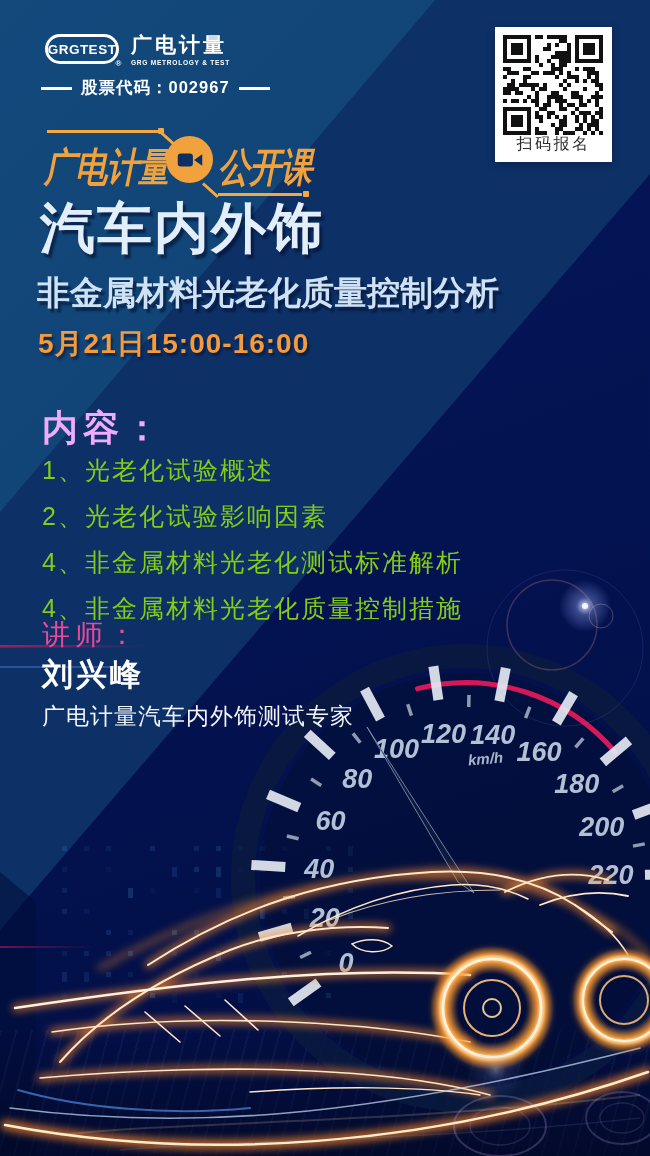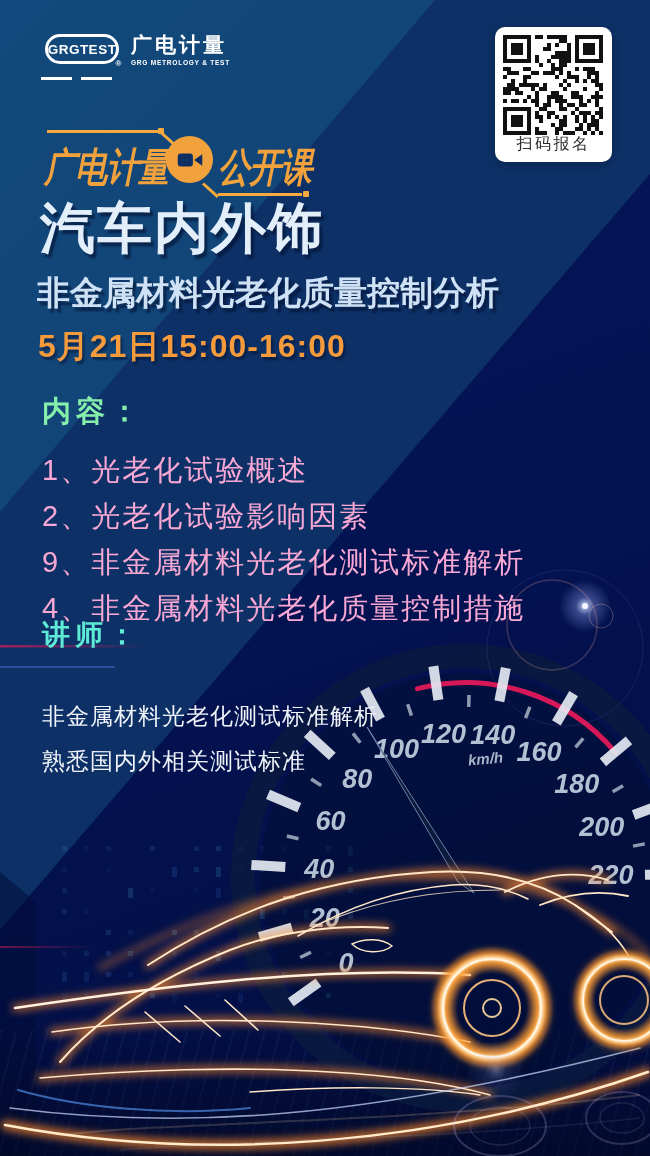--- a/index.html
+++ b/index.html
@@ -45,21 +45,21 @@
   .logo-reg{position:absolute;right:-6px;bottom:-7px;font-size:8px;color:#fff;}
   .brand{margin-left:12px;}
   .brand-cn{color:#fff;font-weight:bold;font-size:21px;letter-spacing:3px;line-height:22px;}
   .brand-en{color:#fff;font-size:6.6px;letter-spacing:.72px;margin-top:3px;font-weight:bold;}
   .stock-row{position:absolute;left:41px;top:77px;z-index:5;display:flex;align-items:center;gap:9px;}
   .stock-line{width:31px;height:3px;background:#fff;}
   .stock-text{color:#fff;font-weight:bold;font-size:16.5px;letter-spacing:1px;}
   
   .qr-card{
     position:absolute;left:495px;top:27px;width:117px;height:135px;z-index:5;
-    background:#fff;border-radius:10px;box-shadow:0 2px 8px rgba(0,0,0,.25);
+    background:#fff;border-radius:0;box-shadow:0 2px 8px rgba(0,0,0,.25);
   }
   .qr-svg{position:absolute;left:8px;top:8px;}
   .qr-caption{
     position:absolute;left:0;right:0;bottom:7px;text-align:center;
     color:#2e2e2e;font-size:16px;letter-spacing:2.5px;
   }
   
   .banner{position:absolute;left:0;top:0;z-index:5;width:650px;height:230px;pointer-events:none;}
   .bn-line{position:absolute;background:#f5a93f;height:3px;}
   .bn-dot{position:absolute;width:6px;height:6px;background:#f5a93f;border-radius:1px;}
@@ -75,29 +75,29 @@
   
   .title1{
     position:absolute;left:40px;top:192px;z-index:5;color:#e3eefb;font-weight:900;font-size:55px;
     letter-spacing:2px;text-shadow:3px 4px 2px rgba(3,16,48,.6);white-space:nowrap;
   }
   .title2{
     position:absolute;left:37px;top:271px;z-index:5;color:#cfe2f5;font-weight:900;font-size:33px;
     letter-spacing:0px;text-shadow:3px 4px 2px rgba(3,16,48,.6);white-space:nowrap;
   }
   .datetime{
-    position:absolute;left:38px;top:325px;z-index:5;color:#f59b3c;font-weight:900;font-size:32px;
+    position:absolute;left:38px;top:325px;z-index:5;color:#f59b3c;font-weight:900;font-size:28px;
     letter-spacing:1px;text-shadow:2px 3px 2px rgba(3,16,48,.5);white-space:nowrap;
   }
   
-  .content-head{position:absolute;left:42px;top:392px;z-index:5;color:#86efac;font-weight:bold;font-size:29px;letter-spacing:5px;}
+  .content-head{position:absolute;left:42px;top:404px;z-index:5;color:#f0abfc;font-weight:bold;font-size:36px;letter-spacing:5px;}
   .content-list{position:absolute;left:42px;top:447px;z-index:5;}
-  .content-item{color:#f9a8d4;font-size:29px;letter-spacing:2px;line-height:46px;white-space:nowrap;}
-  
-  .lect-head{position:absolute;left:42px;top:616px;z-index:5;color:#5eead4;font-weight:bold;font-size:28px;letter-spacing:5px;}
+  .content-item{color:#84cc16;font-size:25px;letter-spacing:2px;line-height:46px;white-space:nowrap;}
+  
+  .lect-head{position:absolute;left:42px;top:616px;z-index:5;color:#ec4899;font-weight:normal;font-size:28px;letter-spacing:5px;}
   .lect-name{position:absolute;left:42px;top:654px;z-index:5;color:#fff;font-weight:900;font-size:31px;letter-spacing:3px;}
   .lect-bio{position:absolute;left:42px;top:694px;z-index:5;}
   .bio-item{color:#f0f4fa;font-size:23px;letter-spacing:1px;line-height:45px;white-space:nowrap;}
   
   .gauge-unit{
     position:absolute;left:468px;top:750px;z-index:3;color:#b9c6d8;font-size:15px;
     font-style:italic;font-weight:bold;transform:rotate(-5deg);opacity:.9;
   }
 </style>
 </head>
@@ -328,20 +328,21 @@
       <span>GRGTEST</span>
       <span class="logo-reg">®</span>
     </div>
     <div class="brand">
       <div class="brand-cn">广电计量</div>
       <div class="brand-en">GRG METROLOGY &amp; TEST</div>
     </div>
   </div>
   <div class="stock-row">
     <div class="stock-line"></div>
+    <div class="stock-text">股票代码：002967</div>
     <div class="stock-line"></div>
   </div>
 
   <div class="qr-card">
     <svg class="qr-svg" id="qr-code" width="101" height="101" viewBox="0 0 101 101">
         <rect x="32" y="0" width="4" height="4" fill="#111"></rect>
         <rect x="36" y="0" width="4" height="4" fill="#111"></rect>
         <rect x="44" y="0" width="4" height="4" fill="#111"></rect>
         <rect x="48" y="0" width="4" height="4" fill="#111"></rect>
         <rect x="52" y="0" width="4" height="4" fill="#111"></rect>
@@ -658,24 +659,24 @@
   </div>
 
   <div class="title1">汽车内外饰</div>
   <div class="title2">非金属材料光老化质量控制分析</div>
   <div class="datetime">5月21日15:00-16:00</div>
 
   <div class="content-head">内容：</div>
   <div class="content-list">
       <div class="content-item">1、光老化试验概述</div>
       <div class="content-item">2、光老化试验影响因素</div>
-      <div class="content-item">9、非金属材料光老化测试标准解析</div>
+      <div class="content-item">4、非金属材料光老化测试标准解析</div>
       <div class="content-item">4、非金属材料光老化质量控制措施</div>
     </div>
 
   <div class="lect-head">讲师：</div>
+  <div class="lect-name">刘兴峰</div>
   <div class="lect-bio">
-      <div class="bio-item">非金属材料光老化测试标准解析</div>
-      <div class="bio-item">熟悉国内外相关测试标准</div>
+      <div class="bio-item">广电计量汽车内外饰测试专家</div>
     </div>
 
   <div class="bottom-fade"></div>
 </div>
 
 </body></html>

